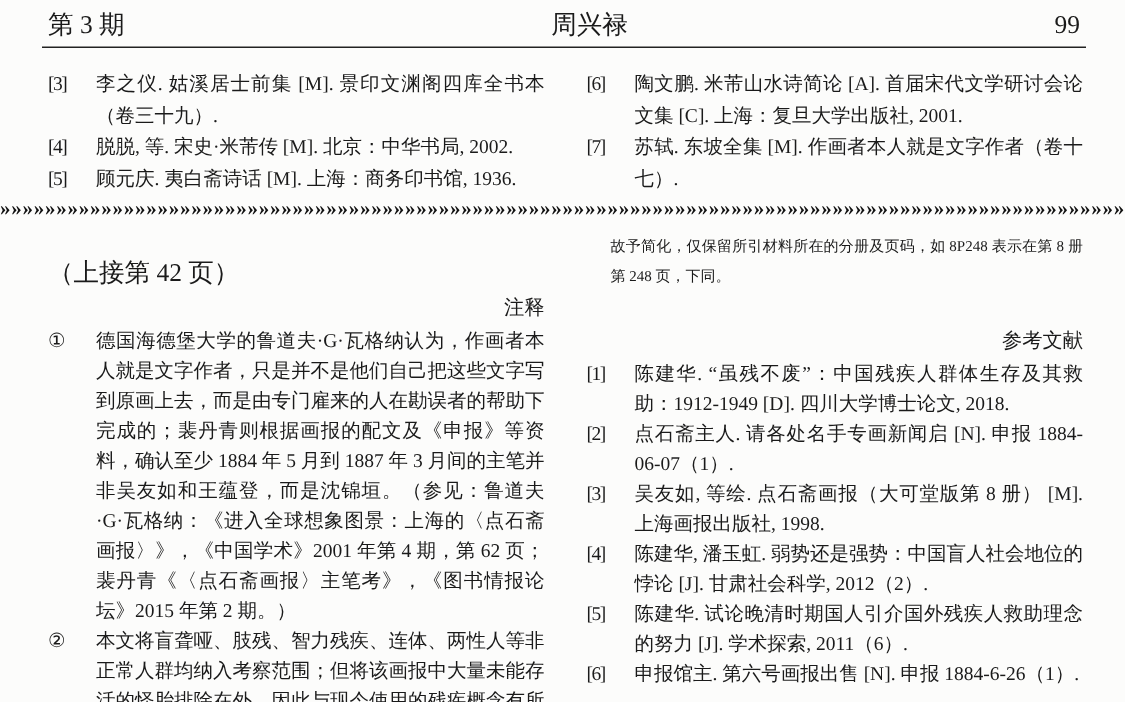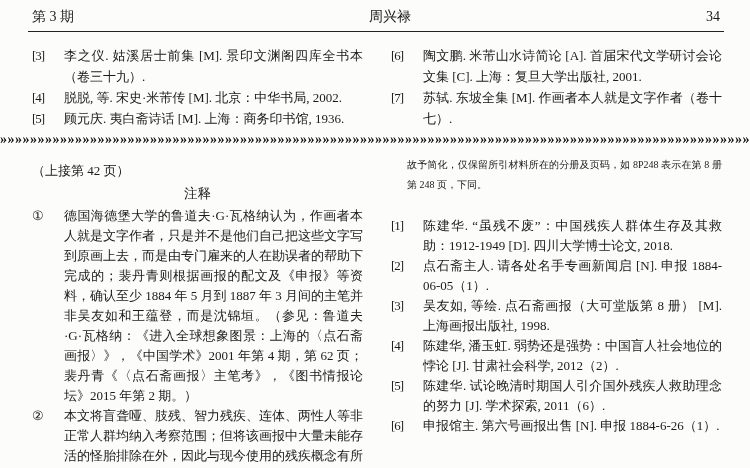--- a/index.html
+++ b/index.html
@@ -9,21 +9,21 @@
     color: #1a1a1a;
     font-family: "Liberation Serif", "DejaVu Serif", serif;
     overflow: hidden;
   }
   .page { width: 750px; height: 468px; box-sizing: border-box; }
 
   
   .header {
     display: flex; justify-content: space-between; align-items: flex-start;
     padding: 9px 30px 0 32px;
-    font-size: 14px; line-height: 16px;
+    font-size: 17px; line-height: 16px;
   }
   .header-center { display: flex; gap: 24px; }
   .rule {
     border: 0; border-top: 1.5px solid #222;
     margin: 6px 26px 0 28px;
   }
 
   
   .cols {
     display: flex; gap: 28px;
@@ -50,43 +50,43 @@
 
   
   .arrows {
     margin-top: 3px;
     white-space: nowrap; overflow: hidden;
     font-weight: 700; font-size: 14px; line-height: 15px;
     letter-spacing: 0.5px;
     color: #111;
   }
 
-  .cont-label { font-size: 13px; line-height: 22px; margin-top: 9px; }
+  .cont-label { font-size: 17px; line-height: 22px; margin-top: 20px; }
   .sec-heading {
-    text-align: center;
+    text-align: right;
     font-size: 13.5px; line-height: 21px;
     margin: 1px 0 2px 0;
   }
   .overflow-text {
     margin: 4px 0 21px 16px;
     font-size: 10px; line-height: 20px;
     text-align: justify;
   }
 </style>
 </head>
 <body>
 
 <div class="page">
 
   <div class="header">
     <span>第 3 期</span>
     <span class="header-center">
       <span>周兴禄</span>
     </span>
-    <span>34</span>
+    <span>99</span>
   </div>
   <hr class="rule">
 
   <div class="cols row1">
     <div class="col">
       <div class="ref">
         <span class="num">[3]</span>
         <span class="txt">李之仪. 姑溪居士前集 [M]. 景印文渊阁四库全书本（卷三十九）.</span>
       </div>
       <div class="ref">
@@ -121,27 +121,28 @@
         <span class="txt">德国海德堡大学的鲁道夫·G·瓦格纳认为，作画者本人就是文字作者，只是并不是他们自己把这些文字写到原画上去，而是由专门雇来的人在勘误者的帮助下完成的；裴丹青则根据画报的配文及《申报》等资料，确认至少 1884 年 5 月到 1887 年 3 月间的主笔并非吴友如和王蕴登，而是沈锦垣。（参见：鲁道夫·G·瓦格纳：《进入全球想象图景：上海的〈点石斋画报〉》，《中国学术》2001 年第 4 期，第 62 页；裴丹青《〈点石斋画报〉主笔考》，《图书情报论坛》2015 年第 2 期。）</span>
       </div>
       <div class="note">
         <span class="num">②</span>
         <span class="txt">本文将盲聋哑、肢残、智力残疾、连体、两性人等非正常人群均纳入考察范围；但将该画报中大量未能存活的怪胎排除在外，因此与现今使用的残疾概念有所出入。</span>
       </div>
 
     </div>
     <div class="col">
       <p class="overflow-text">故予简化，仅保留所引材料所在的分册及页码，如 8P248 表示在第 8 册第 248 页，下同。</p>
+      <div class="sec-heading">参考文献</div>
       <div class="ref">
         <span class="num">[1]</span>
         <span class="txt">陈建华. “虽残不废”：中国残疾人群体生存及其救助：1912-1949 [D]. 四川大学博士论文, 2018.</span>
       </div>
       <div class="ref">
         <span class="num">[2]</span>
-        <span class="txt">点石斋主人. 请各处名手专画新闻启 [N]. 申报 1884-06-05（1）.</span>
+        <span class="txt">点石斋主人. 请各处名手专画新闻启 [N]. 申报 1884-06-07（1）.</span>
       </div>
       <div class="ref">
         <span class="num">[3]</span>
         <span class="txt">吴友如, 等绘. 点石斋画报（大可堂版第 8 册） [M]. 上海画报出版社, 1998.</span>
       </div>
       <div class="ref">
         <span class="num">[4]</span>
         <span class="txt">陈建华, 潘玉虹. 弱势还是强势：中国盲人社会地位的悖论 [J]. 甘肃社会科学, 2012（2）.</span>
       </div>
       <div class="ref">

